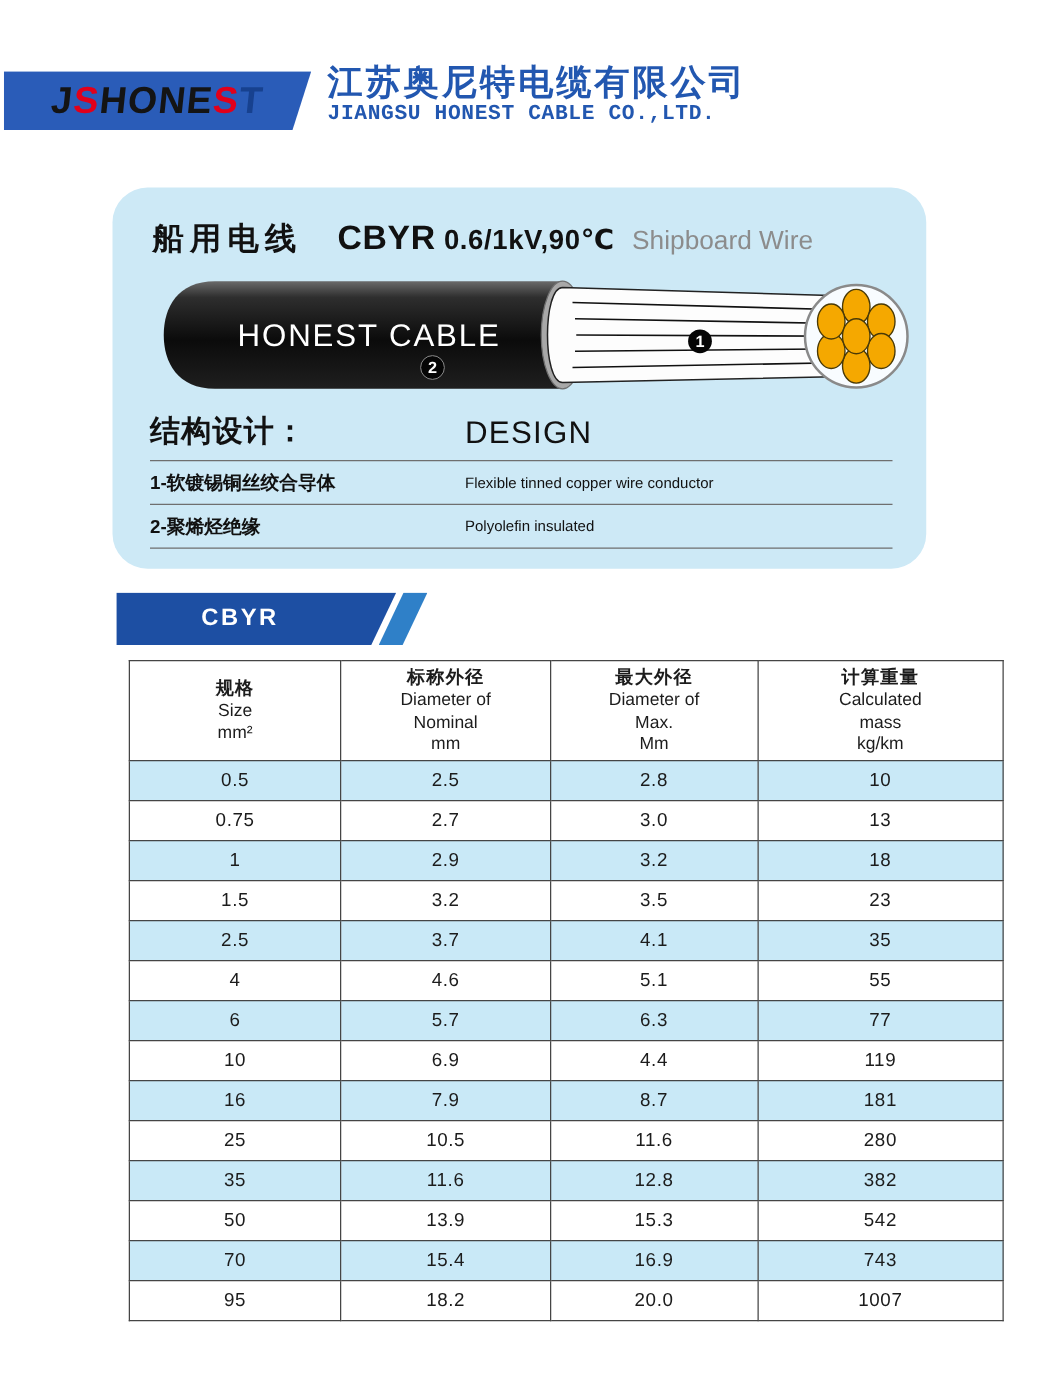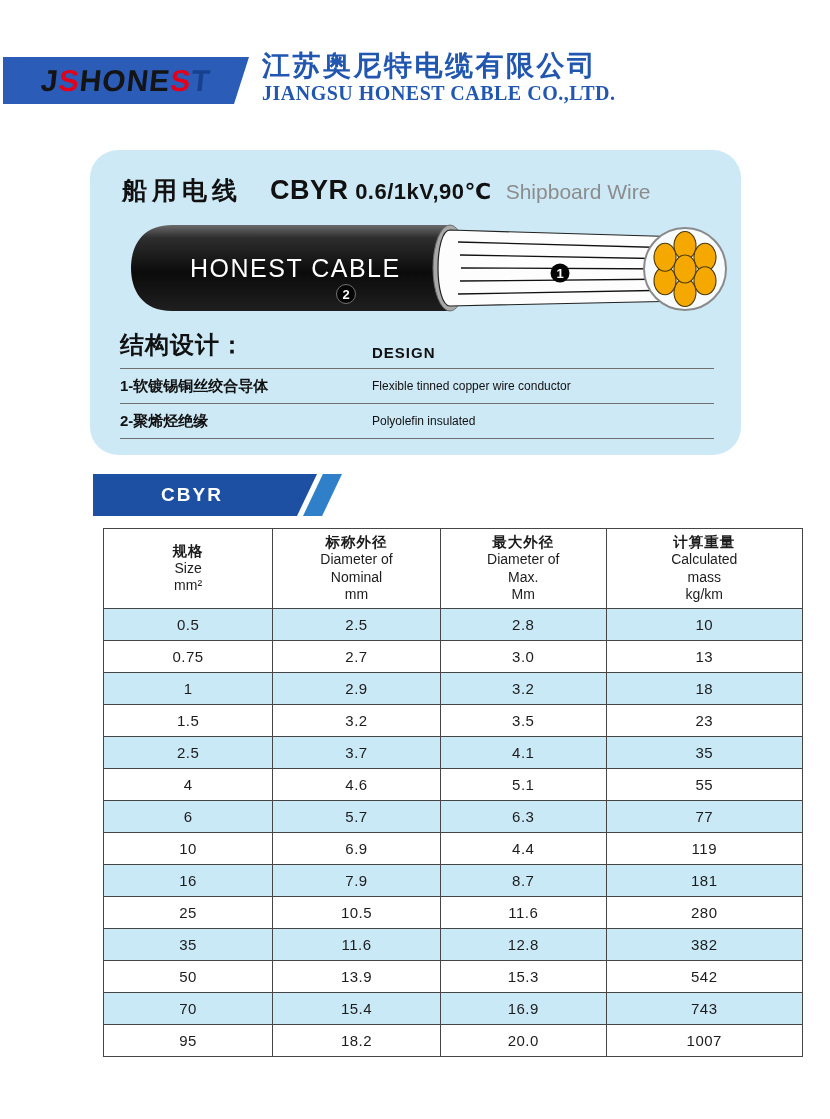--- a/index.html
+++ b/index.html
@@ -25,22 +25,22 @@
     transform:skewX(-6deg);
     line-height:1;
     white-space:nowrap;
   }
   .company-block { position:absolute; left:262px; top:50px; }
   .company-zh {
     font-size:28px; font-weight:bold; color:#2257b0;
     letter-spacing:2.5px; line-height:1.15; white-space:nowrap;
   }
   .company-en {
-    font-family:Liberation Serif, serif;
-    font-size:20px; font-weight:bold; color:#2257b0;
+    font-family:Liberation Mono, monospace;
+    font-size:17px; font-weight:bold; color:#2257b0;
     letter-spacing:0.5px; white-space:nowrap;
   }
 
   
   .panel {
     position:absolute; left:90px; top:150px;
     width:651px; height:305px;
     background:#cde9f6; border-radius:28px;
   }
   .panel-title {
@@ -53,21 +53,21 @@
   .pt-en { font-size:21px; color:#8c8c8c; margin-left:14px; }
 
   .cable-svg { position:absolute; left:38px; top:72px; }
 
   .design { position:absolute; left:30px; top:179px; width:594px; }
   .design-head {
     display:flex; align-items:flex-end;
     padding-bottom:7px; border-bottom:1px solid #6f6f6f;
   }
   .dh-zh { font-size:24px; font-weight:bold; width:252px; color:#111; letter-spacing:1px; }
-  .dh-en { font-size:15px; font-weight:bold; color:#111; letter-spacing:1px; }
+  .dh-en { font-size:25px; font-weight:normal; color:#111; letter-spacing:1px; }
   .design-row {
     display:flex; align-items:center;
     height:35px; border-bottom:1px solid #6f6f6f;
   }
   .dr-zh { width:252px; font-size:15px; font-weight:bold; color:#111; }
   .dr-en { font-size:12px; color:#111; }
 
   
   .banner { position:absolute; left:93px; top:474px; height:42px; }
   .banner-main {

